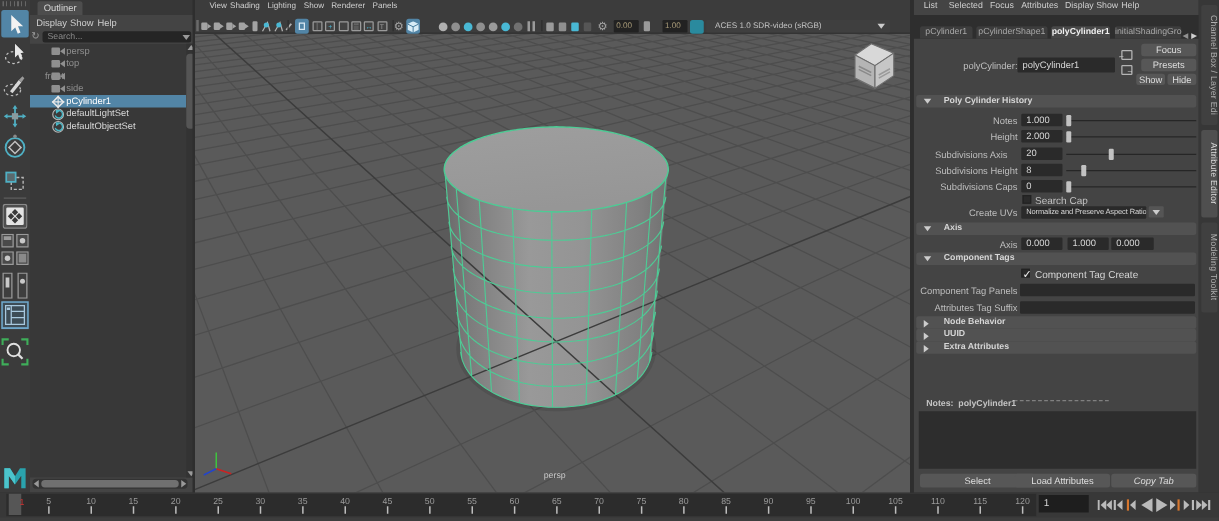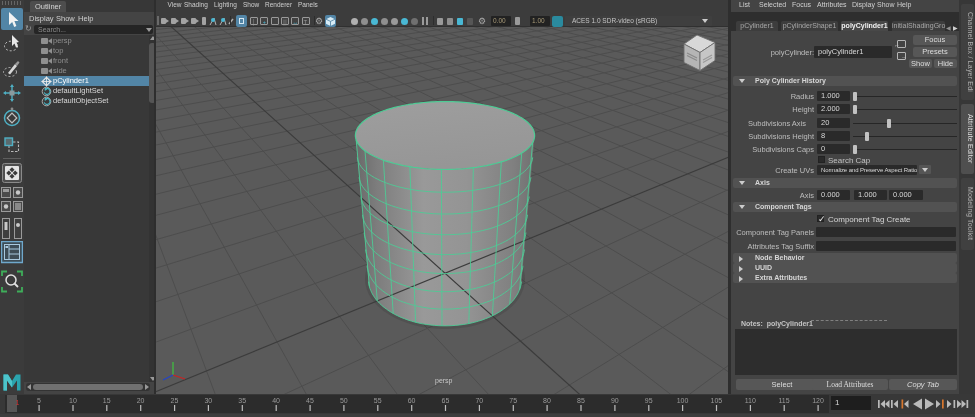--- a/index.html
+++ b/index.html
@@ -175,21 +175,21 @@
             <rect x="0" y="1" width="7" height="6" rx="1" fill="#8f8f8f"></rect>
             <path d="M7,4 L11,1.2 L11,6.8 Z" fill="#8f8f8f"></path>
           </svg>
           <span style="position:absolute;left:29px;top:0">top</span>
         </div>
         <div style="position:absolute;left:0;top:21px;width:125px;height:10px;font-size:7.5px;line-height:10px;color:#8f8f8f;">
           <svg width="12" height="8" style="position:absolute;left:17px;top:1px">
             <rect x="0" y="1" width="7" height="6" rx="1" fill="#8f8f8f"></rect>
             <path d="M7,4 L11,1.2 L11,6.8 Z" fill="#8f8f8f"></path>
           </svg>
-          <span style="position:absolute;left:29px;top:0">front</span>
+          <span style="position:absolute;left:12px;top:0">front</span>
         </div>
         <div style="position:absolute;left:0;top:31px;width:125px;height:10px;font-size:7.5px;line-height:10px;color:#8f8f8f;">
           <svg width="12" height="8" style="position:absolute;left:17px;top:1px">
             <rect x="0" y="1" width="7" height="6" rx="1" fill="#8f8f8f"></rect>
             <path d="M7,4 L11,1.2 L11,6.8 Z" fill="#8f8f8f"></path>
           </svg>
           <span style="position:absolute;left:29px;top:0">side</span>
         </div>
         <div style="position:absolute;left:0;top:41px;width:125px;height:10px;background:#5285a6;font-size:7.5px;line-height:10px;color:#ffffff;">
           <svg width="11" height="11" style="position:absolute;left:17px;top:0px">
@@ -361,21 +361,21 @@
         <div style="position:absolute;left:170px;top:54px;color:#c8c8c8;font-size:6px;">→</div>
       <div class="btn" style="left:182px;top:35px;width:44px;height:10px;line-height:10px;">Focus</div>
       <div class="btn" style="left:182px;top:47px;width:44px;height:10px;line-height:10px;">Presets</div>
       <div class="btn" style="left:178px;top:59px;width:23px;height:9px;line-height:9px;">Show</div>
       <div class="btn" style="left:203px;top:59px;width:23px;height:9px;line-height:9px;">Hide</div>
 
       <div class="sechdr" style="top:76px;">
           <span class="tri down"></span>
           <span class="txt">Poly Cylinder History</span>
         </div>
-      <div class="rlabel" style="right:145px;top:92px;">Radius</div>
+      <div class="rlabel" style="right:145px;top:92px;">Notes</div>
       <div class="fld" style="left:86px;top:91px;width:33px;">1.000</div>
       <div class="slider" style="left:122px;top:91px;width:104px;">
           <div class="track"></div>
           <div class="handle" style="left:0px;"></div>
         </div>
       <div class="rlabel" style="right:145px;top:105px;">Height</div>
       <div class="fld" style="left:86px;top:104px;width:33px;">2.000</div>
       <div class="slider" style="left:122px;top:104px;width:104px;">
           <div class="track"></div>
           <div class="handle" style="left:0px;"></div>
@@ -434,21 +434,21 @@
         </div>
       <div class="sechdr" style="top:273px;">
           <span class="tri right"></span>
           <span class="txt">Extra Attributes</span>
         </div>
 
       <div style="position:absolute;left:80px;top:320px;width:76px;border-top:1.5px dashed #808080;"></div>
       <div style="position:absolute;left:10px;top:320px;font-size:7px;font-weight:bold;color:#c4c4c4;">Notes:&nbsp;&nbsp;polyCylinder1</div>
       <div style="position:absolute;left:4px;top:329px;width:222px;height:46px;background:#2d2d2d;"></div>
       <div class="btn" style="left:5px;top:379px;width:92px;height:11px;line-height:11px;">Select</div>
-      <div class="btn" style="left:81px;top:379px;width:76px;height:11px;line-height:11px;font-family:Liberation Serif, serif;">Load Attributes</div>
+      <div class="btn" style="left:81px;top:379px;width:76px;height:11px;line-height:11px;">Load Attributes</div>
       <div class="btn" style="left:158px;top:379px;width:68px;height:11px;line-height:11px;font-style:italic;">Copy Tab</div>
     </div>
   </div>
 
   <div id="sidetabs" class="abs">
     <div class="vtab" style="top:4px;height:96px;">Channel Box / Layer Edi</div>
     <div class="vtab on" style="top:104px;height:70px;">Attribute Editor</div>
     <div class="vtab" style="top:178px;height:72px;">Modeling Toolkit</div>
   </div>
 

